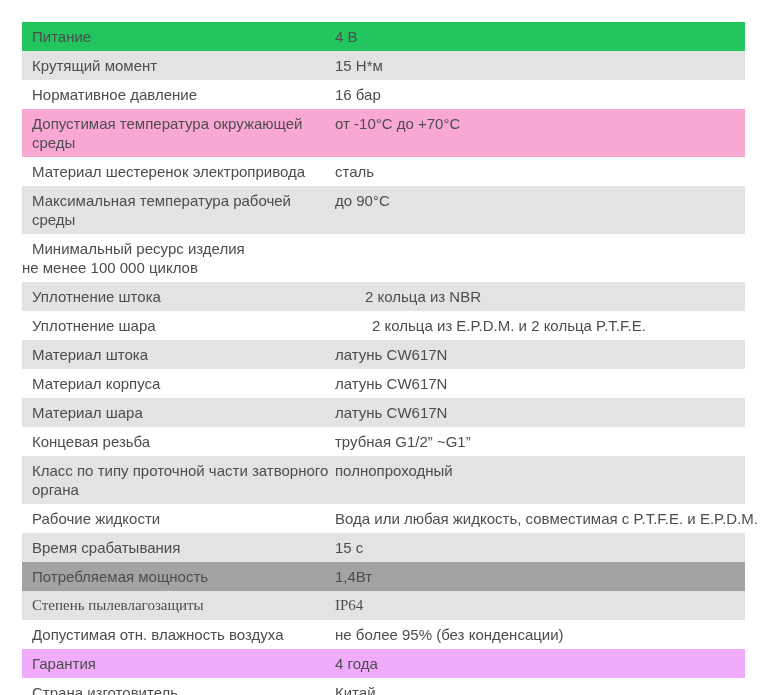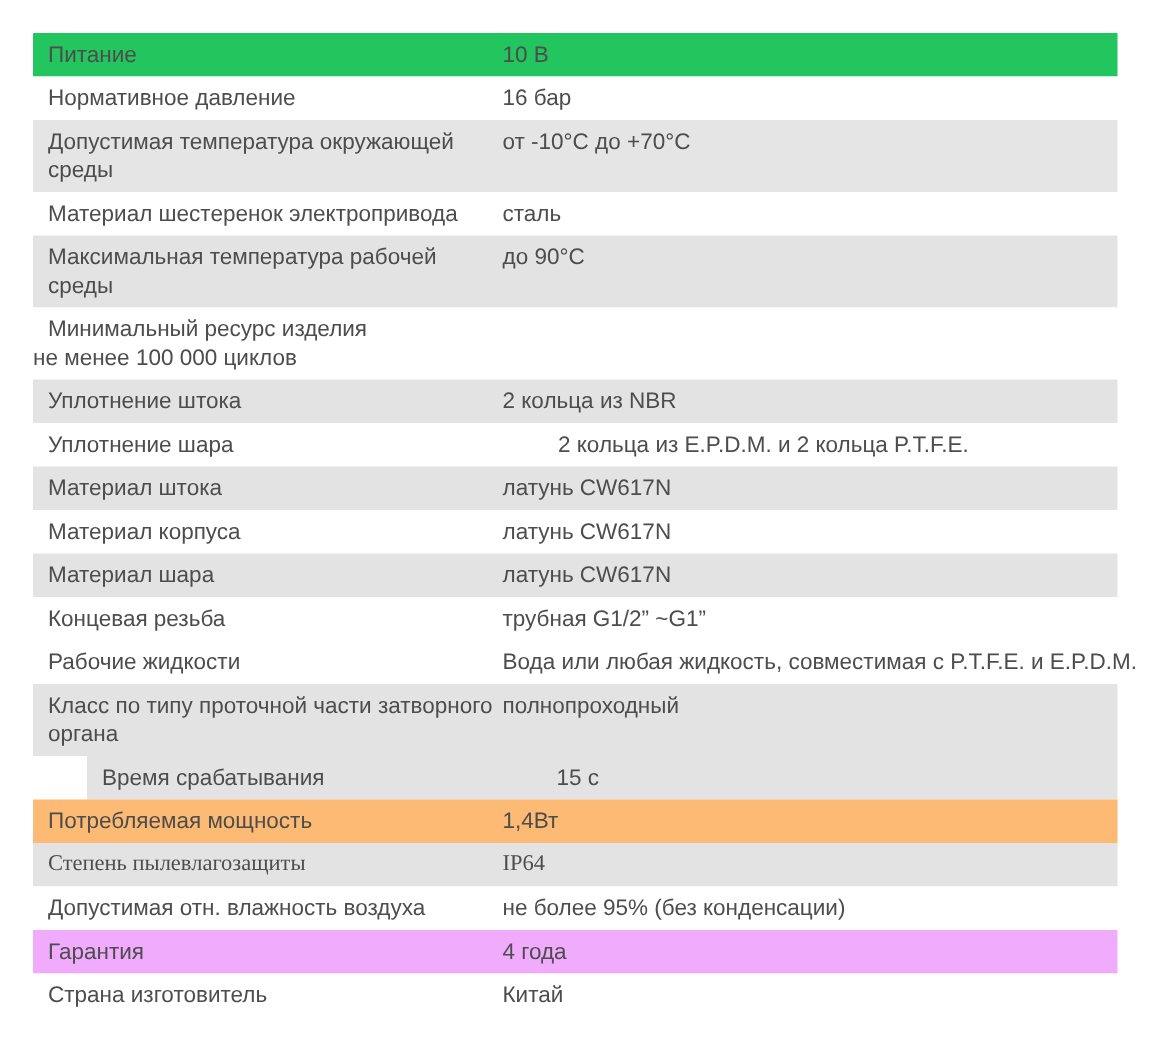--- a/index.html
+++ b/index.html
@@ -40,43 +40,47 @@
     flex: 1 1 auto;
     white-space: nowrap;
   }
 </style>
 </head>
 <body>
 
 <div class="spec-table">
     <div class="spec-row" style="color: rgb(77, 77, 77); background: #22c55e; justify-content: flex-end;">
       <div class="spec-label">Питание</div>
-      <div class="spec-value">10 В</div>
+      <div class="spec-value">4 В</div>
+    </div>
+    <div class="spec-row striped" style="color: rgb(77, 77, 77); background: rgb(227, 227, 227);">
+      <div class="spec-label">Крутящий момент</div>
+      <div class="spec-value">15 Н*м</div>
     </div>
     <div class="spec-row" style="color: rgb(77, 77, 77); background: rgb(255, 255, 255);">
       <div class="spec-label">Нормативное давление</div>
       <div class="spec-value">16 бар</div>
     </div>
-    <div class="spec-row striped" style="color: rgb(77, 77, 77); background: #e5e5e5;">
+    <div class="spec-row striped" style="color: rgb(77, 77, 77); background: #f9a8d4;">
       <div class="spec-label">Допустимая температура окружающей среды</div>
       <div class="spec-value">от -10°С до +70°С</div>
     </div>
     <div class="spec-row" style="color: rgb(77, 77, 77); background: rgb(255, 255, 255);">
       <div class="spec-label">Материал шестеренок электропривода</div>
       <div class="spec-value">сталь</div>
     </div>
     <div class="spec-row striped" style="color: rgb(77, 77, 77); background: rgb(227, 227, 227);">
       <div class="spec-label">Максимальная температура рабочей среды</div>
       <div class="spec-value">до 90°С</div>
     </div>
     <div class="spec-row" style="color: rgb(77, 77, 77); background: rgb(255, 255, 255); flex-direction: column;">
       <div class="spec-label">Минимальный ресурс изделия</div>
       <div class="spec-value">не менее 100 000 циклов</div>
     </div>
-    <div class="spec-row striped" style="color: rgb(77, 77, 77); background: rgb(227, 227, 227);">
+    <div class="spec-row striped" style="color: rgb(77, 77, 77); background: rgb(227, 227, 227); gap: 30px;">
       <div class="spec-label">Уплотнение штока</div>
       <div class="spec-value">2 кольца из NBR</div>
     </div>
     <div class="spec-row" style="color: rgb(77, 77, 77); background: rgb(255, 255, 255); gap: 37px;">
       <div class="spec-label">Уплотнение шара</div>
       <div class="spec-value">2 кольца из E.P.D.M. и 2 кольца P.T.F.E.</div>
     </div>
     <div class="spec-row striped" style="color: rgb(77, 77, 77); background: rgb(227, 227, 227);">
       <div class="spec-label">Материал штока</div>
       <div class="spec-value">латунь CW617N</div>
@@ -86,33 +90,33 @@
       <div class="spec-value">латунь CW617N</div>
     </div>
     <div class="spec-row striped" style="color: rgb(77, 77, 77); background: rgb(227, 227, 227);">
       <div class="spec-label">Материал шара</div>
       <div class="spec-value">латунь CW617N</div>
     </div>
     <div class="spec-row" style="color: rgb(77, 77, 77); background: rgb(255, 255, 255);">
       <div class="spec-label">Концевая резьба</div>
       <div class="spec-value">трубная G1/2” ~G1”</div>
     </div>
+    <div class="spec-row striped" style="color: rgb(77, 77, 77); background: rgb(227, 227, 227);">
+      <div class="spec-label">Класс по типу проточной части затворного органа</div>
+      <div class="spec-value">полнопроходный</div>
+    </div>
     <div class="spec-row" style="color: rgb(77, 77, 77); background: rgb(255, 255, 255);">
       <div class="spec-label">Рабочие жидкости</div>
       <div class="spec-value">Вода или любая жидкость, совместимая с P.T.F.E. и E.P.D.M.</div>
     </div>
     <div class="spec-row striped" style="color: rgb(77, 77, 77); background: rgb(227, 227, 227);">
-      <div class="spec-label">Класс по типу проточной части затворного органа</div>
-      <div class="spec-value">полнопроходный</div>
-    </div>
-    <div class="spec-row striped" style="color: rgb(77, 77, 77); background: rgb(227, 227, 227); margin-left: 36px;">
       <div class="spec-label">Время срабатывания</div>
       <div class="spec-value">15 с</div>
     </div>
-    <div class="spec-row" style="color: rgb(77, 77, 77); background: #fdba74;">
+    <div class="spec-row" style="color: rgb(77, 77, 77); background: #a3a3a3;">
       <div class="spec-label">Потребляемая мощность</div>
       <div class="spec-value">1,4Вт</div>
     </div>
     <div class="spec-row striped" style="color: rgb(77, 77, 77); background: rgb(227, 227, 227); font-family: Liberation Serif, serif;">
       <div class="spec-label">Степень пылевлагозащиты</div>
       <div class="spec-value">IP64</div>
     </div>
     <div class="spec-row" style="color: rgb(77, 77, 77); background: rgb(255, 255, 255);">
       <div class="spec-label">Допустимая отн. влажность воздуха</div>
       <div class="spec-value">не более 95% (без конденсации)</div>

